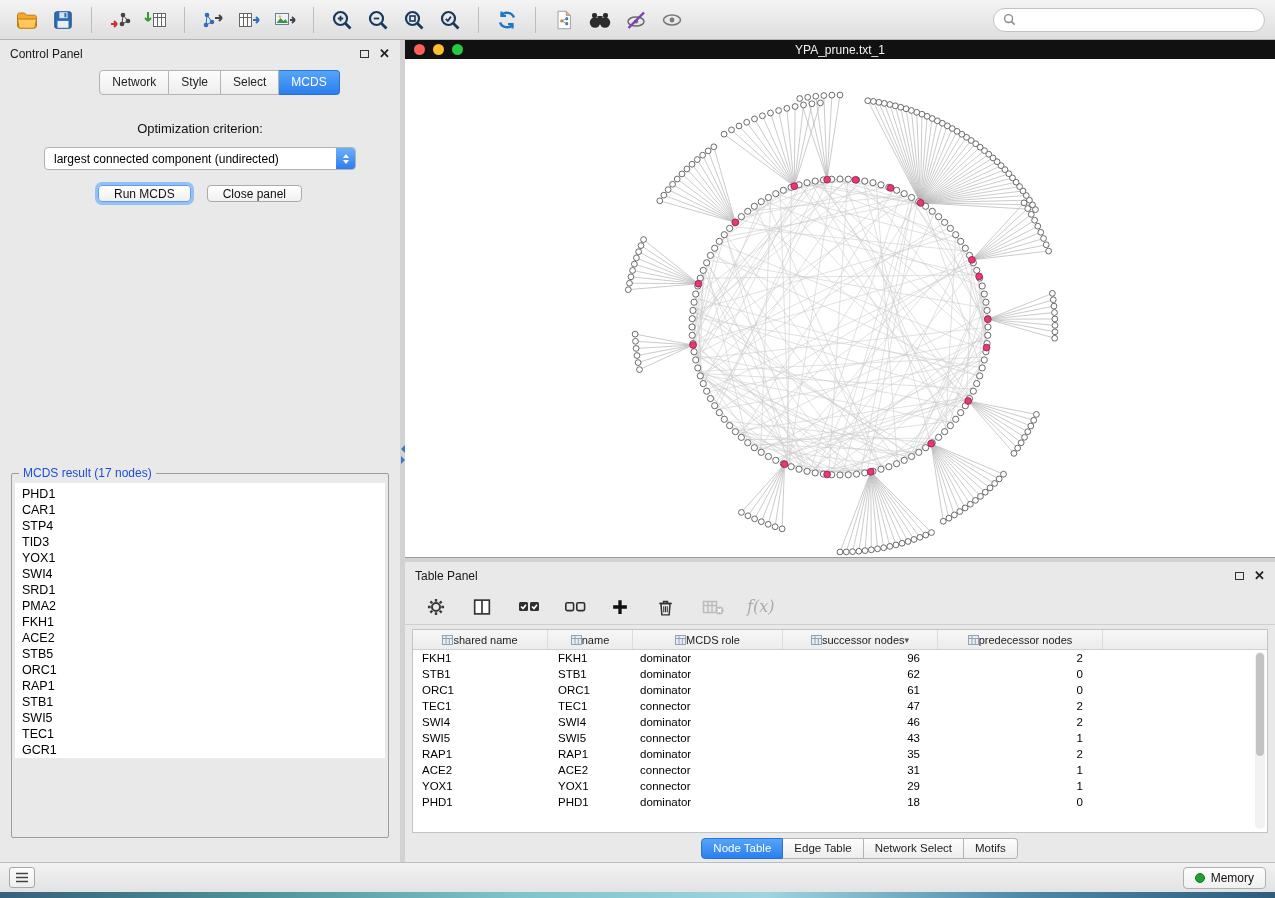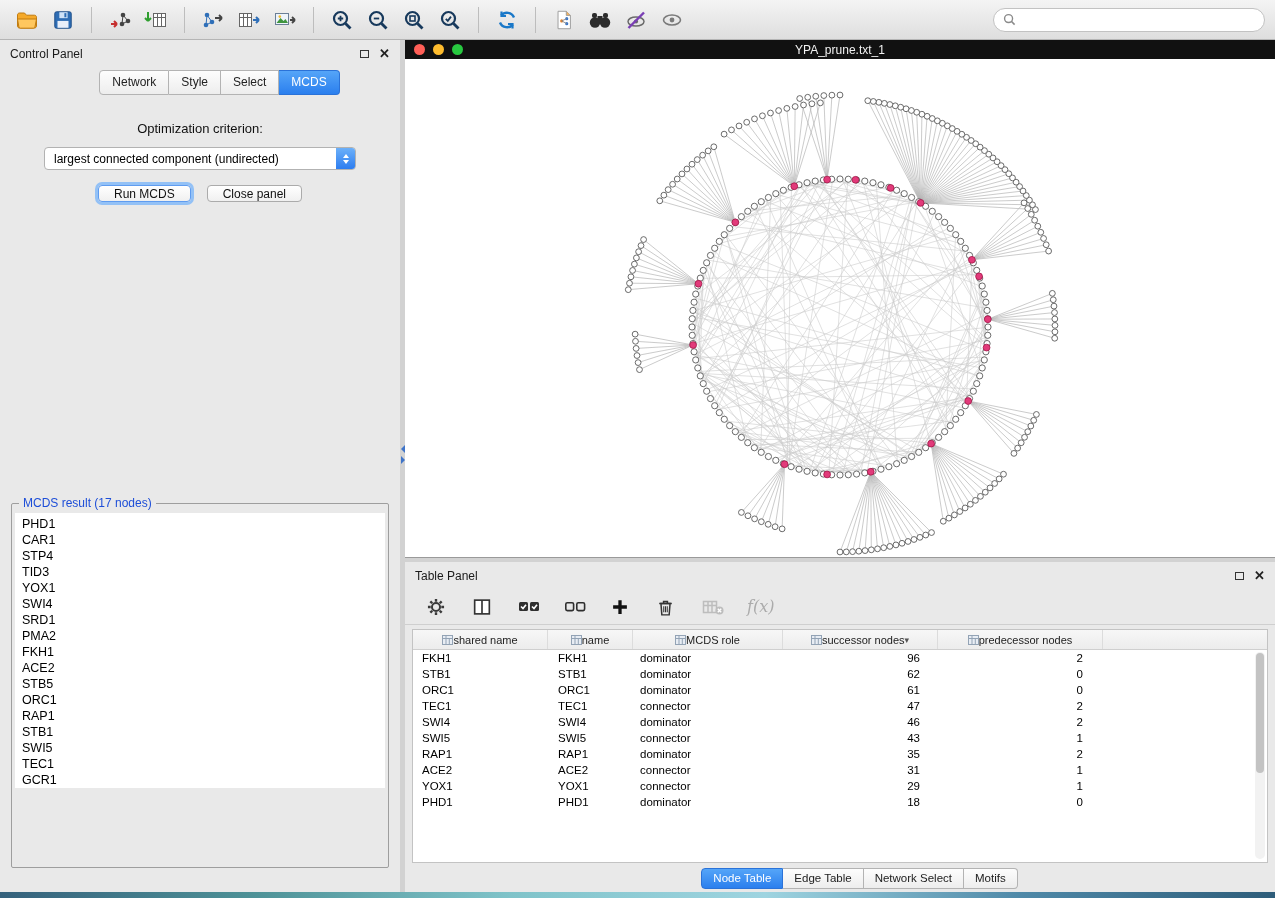--- a/index.html
+++ b/index.html
@@ -1152,14 +1152,25 @@
         <div class="tp-tabs">
             <span class="seg-tab small active">Node Table</span>
             <span class="seg-tab small">Edge Table</span>
             <span class="seg-tab small">Network Select</span>
             <span class="seg-tab small">Motifs</span>
           </div>
       </div>
     </div>
   </div>
 
+  <div class="statusbar">
+    <button class="list-btn">
+      <svg width="14" height="11" viewBox="0 0 14 11">
+          <path d="M1 1.5h12M1 5.5h12M1 9.5h12" stroke="#444" stroke-width="1.5"></path>
+        </svg>
+    </button>
+    <button class="mem-btn">
+      <span class="green-dot"></span>
+      <span>Memory</span>
+    </button>
+  </div>
   <div class="wallpaper"></div>
 </div>
 
 </body></html>

